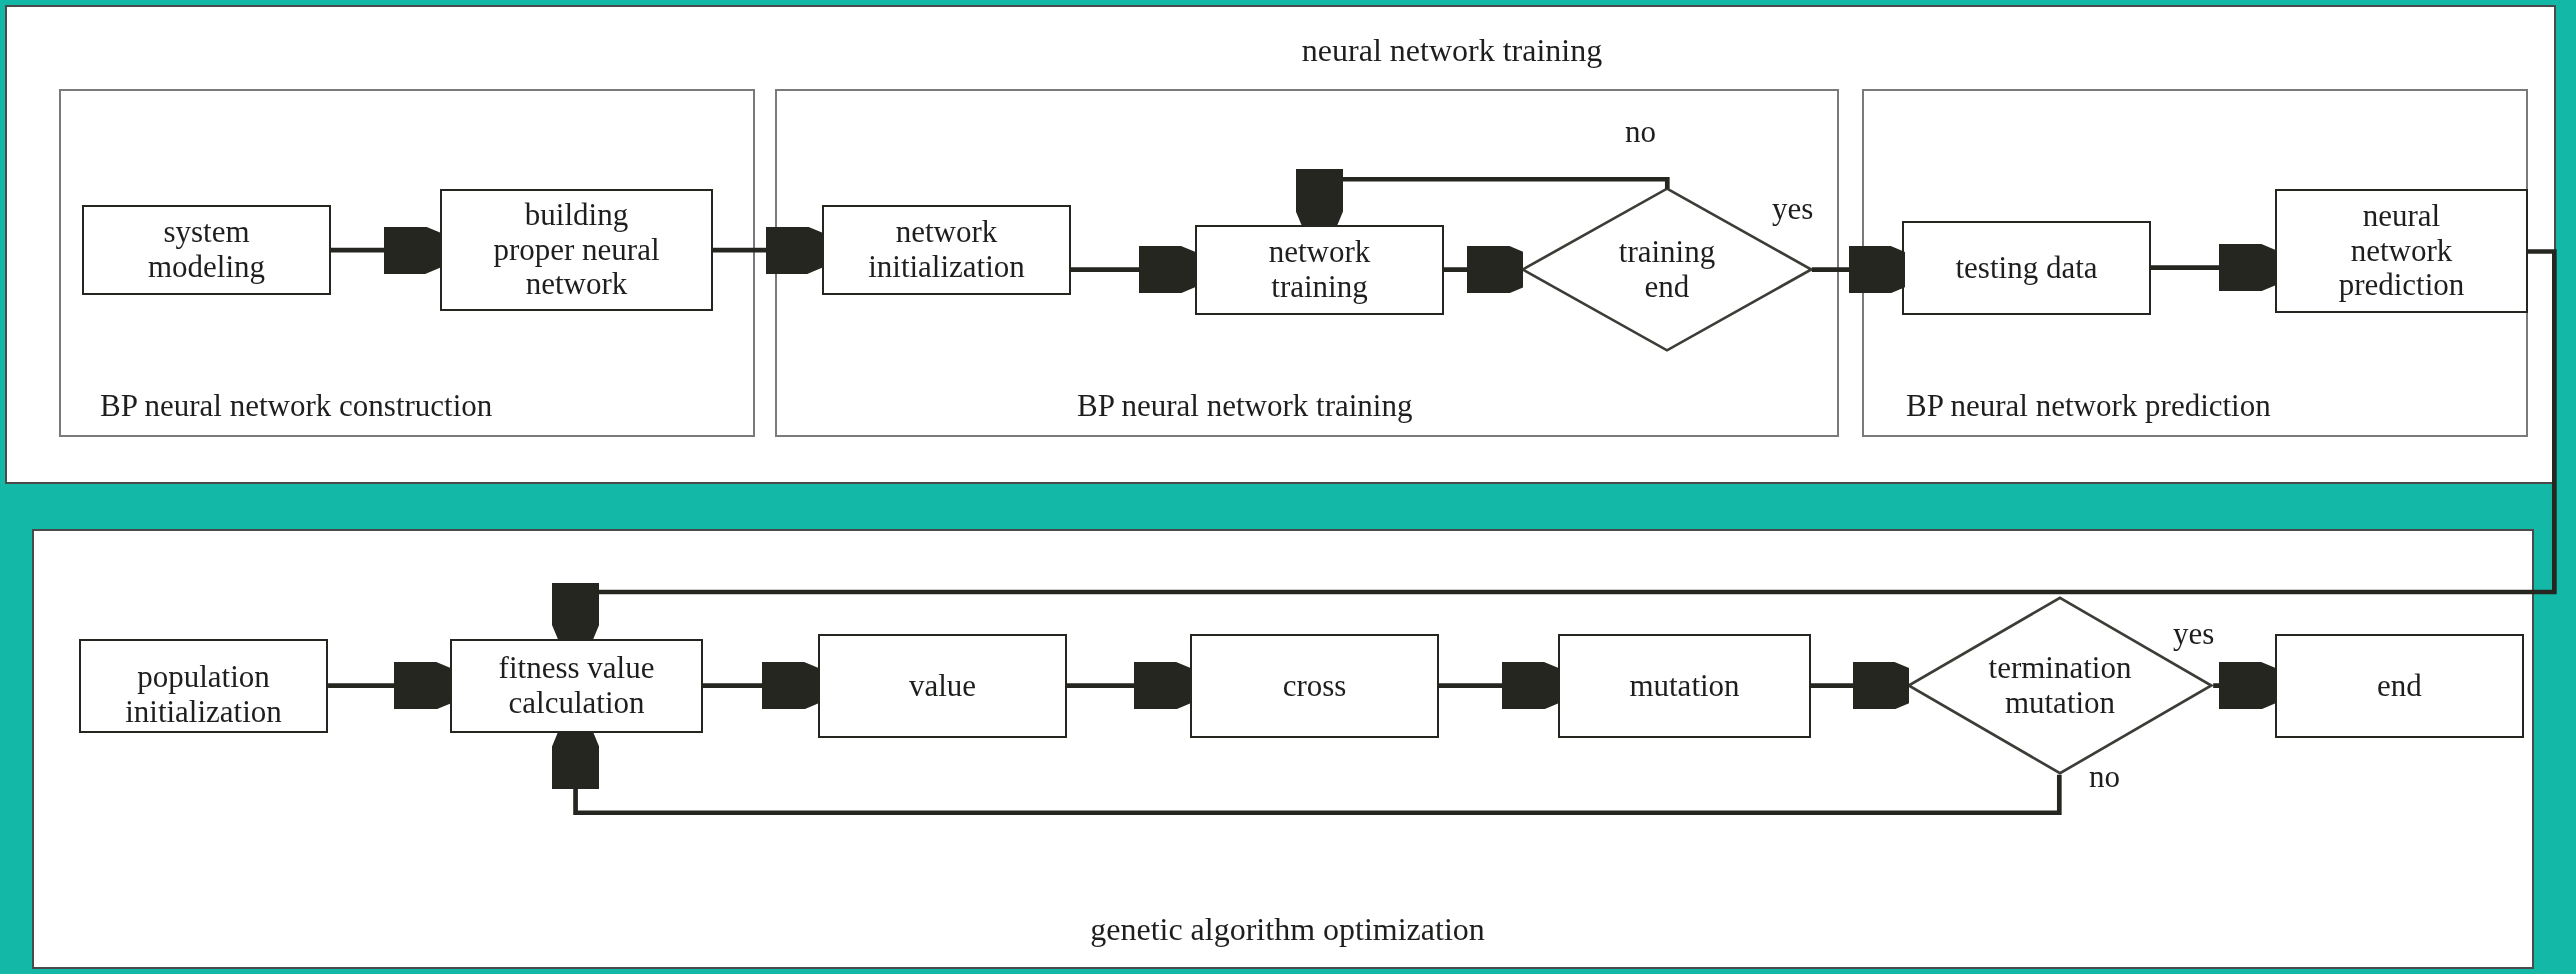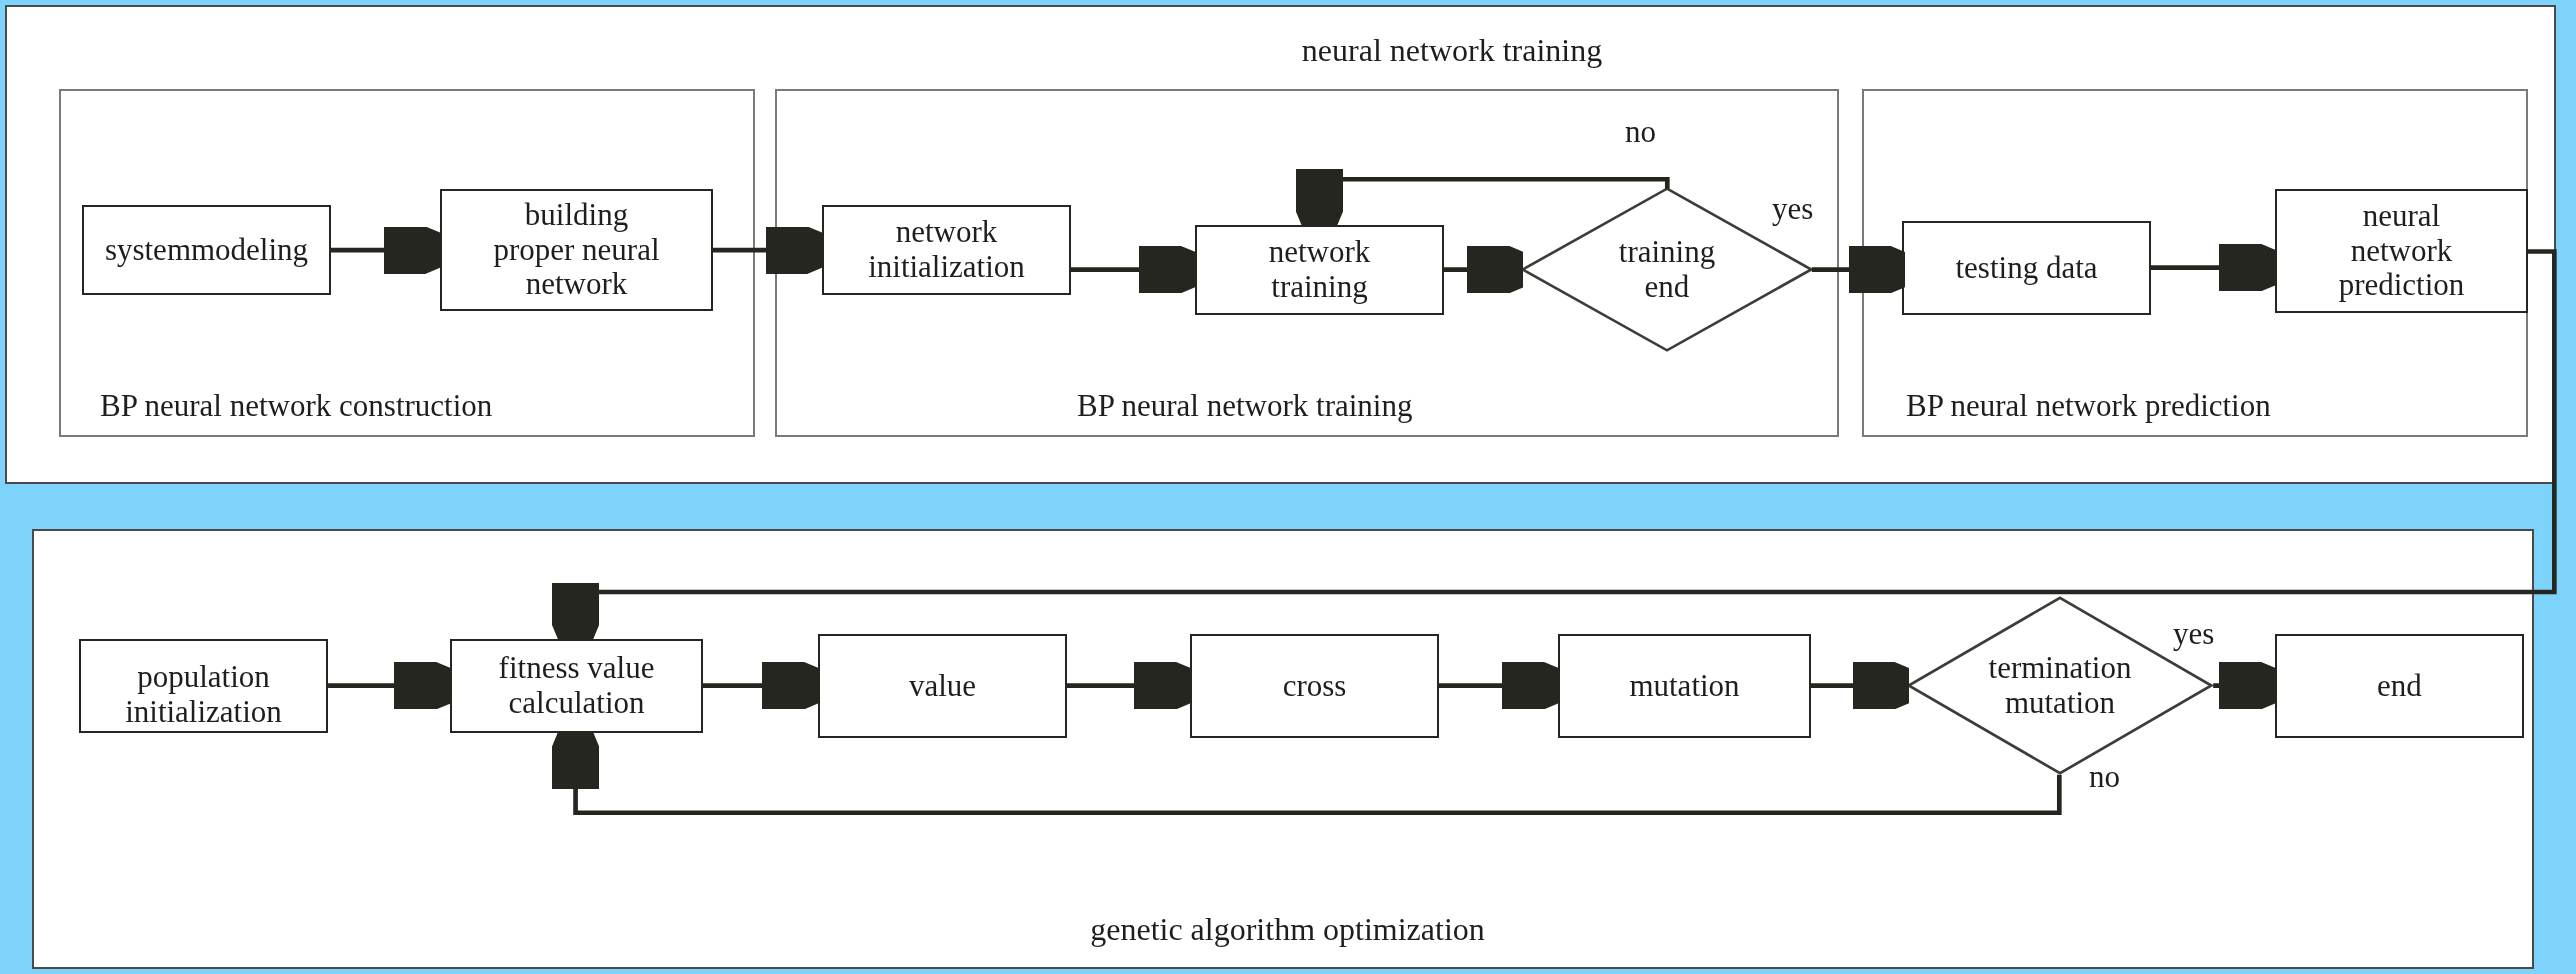--- a/index.html
+++ b/index.html
@@ -1,16 +1,16 @@
 <!DOCTYPE html>
 <html style="font-size:10.7px"><head>
 <meta charset="utf-8">
 <style>
   html,body{margin:0;padding:0;background:#ffffff;}
-  #root{position:relative;width:2576px;height:974px;background:#7dd3fc;
+  #root{position:relative;width:2576px;height:974px;background:#14b8a6;
         font-family:"Liberation Serif","DejaVu Serif",serif;color:#1d1f1d;overflow:hidden;}
   .panel{position:absolute;border:2px solid #4a4a4a;background:#fff;box-sizing:border-box;}
   .subpanel{position:absolute;border:2px solid #7a7a7a;background:#fff;box-sizing:border-box;}
   .node{position:absolute;border:2.7px solid #24261f;background:#fff;box-sizing:border-box;
         display:flex;align-items:center;justify-content:center;text-align:center;
         line-height:1.12;font-size:31px;padding:1.3px 2.7px;}
   .cap{position:absolute;text-align:center;font-size:32px;white-space:nowrap;}
   .lbl{position:absolute;font-size:31px;white-space:nowrap;}
   svg.wires{position:absolute;left:0;top:0;width:2576px;height:974px;overflow:visible;
             pointer-events:none;}
@@ -27,21 +27,21 @@
 
 <div id="root">
 
   <div class="panel" style="left:5.4px;top:5.4px;width:2551px;height:479px;"></div>
 
   <div class="cap" style="left:1171px;top:32px;width:562px;">neural network training</div>
 
   <div class="subpanel" style="left:59px;top:89px;width:696px;height:348px;"></div>
   <div class="lbl" style="left:100px;top:388px;">BP neural network construction</div>
 
-  <div class="node" style="left:82px;top:205px;width:249px;height:90px;flex-direction:row;">
+  <div class="node" style="left:82px;top:205px;width:249px;height:90px;flex-direction:column;">
     <span>system</span>
     <span>modeling</span>
   </div>
 
   <div class="node" style="left:440px;top:189px;width:273px;height:122px;flex-direction:column;">
     <span>building</span>
     <span>proper neural</span>
     <span>network</span>
   </div>
 

